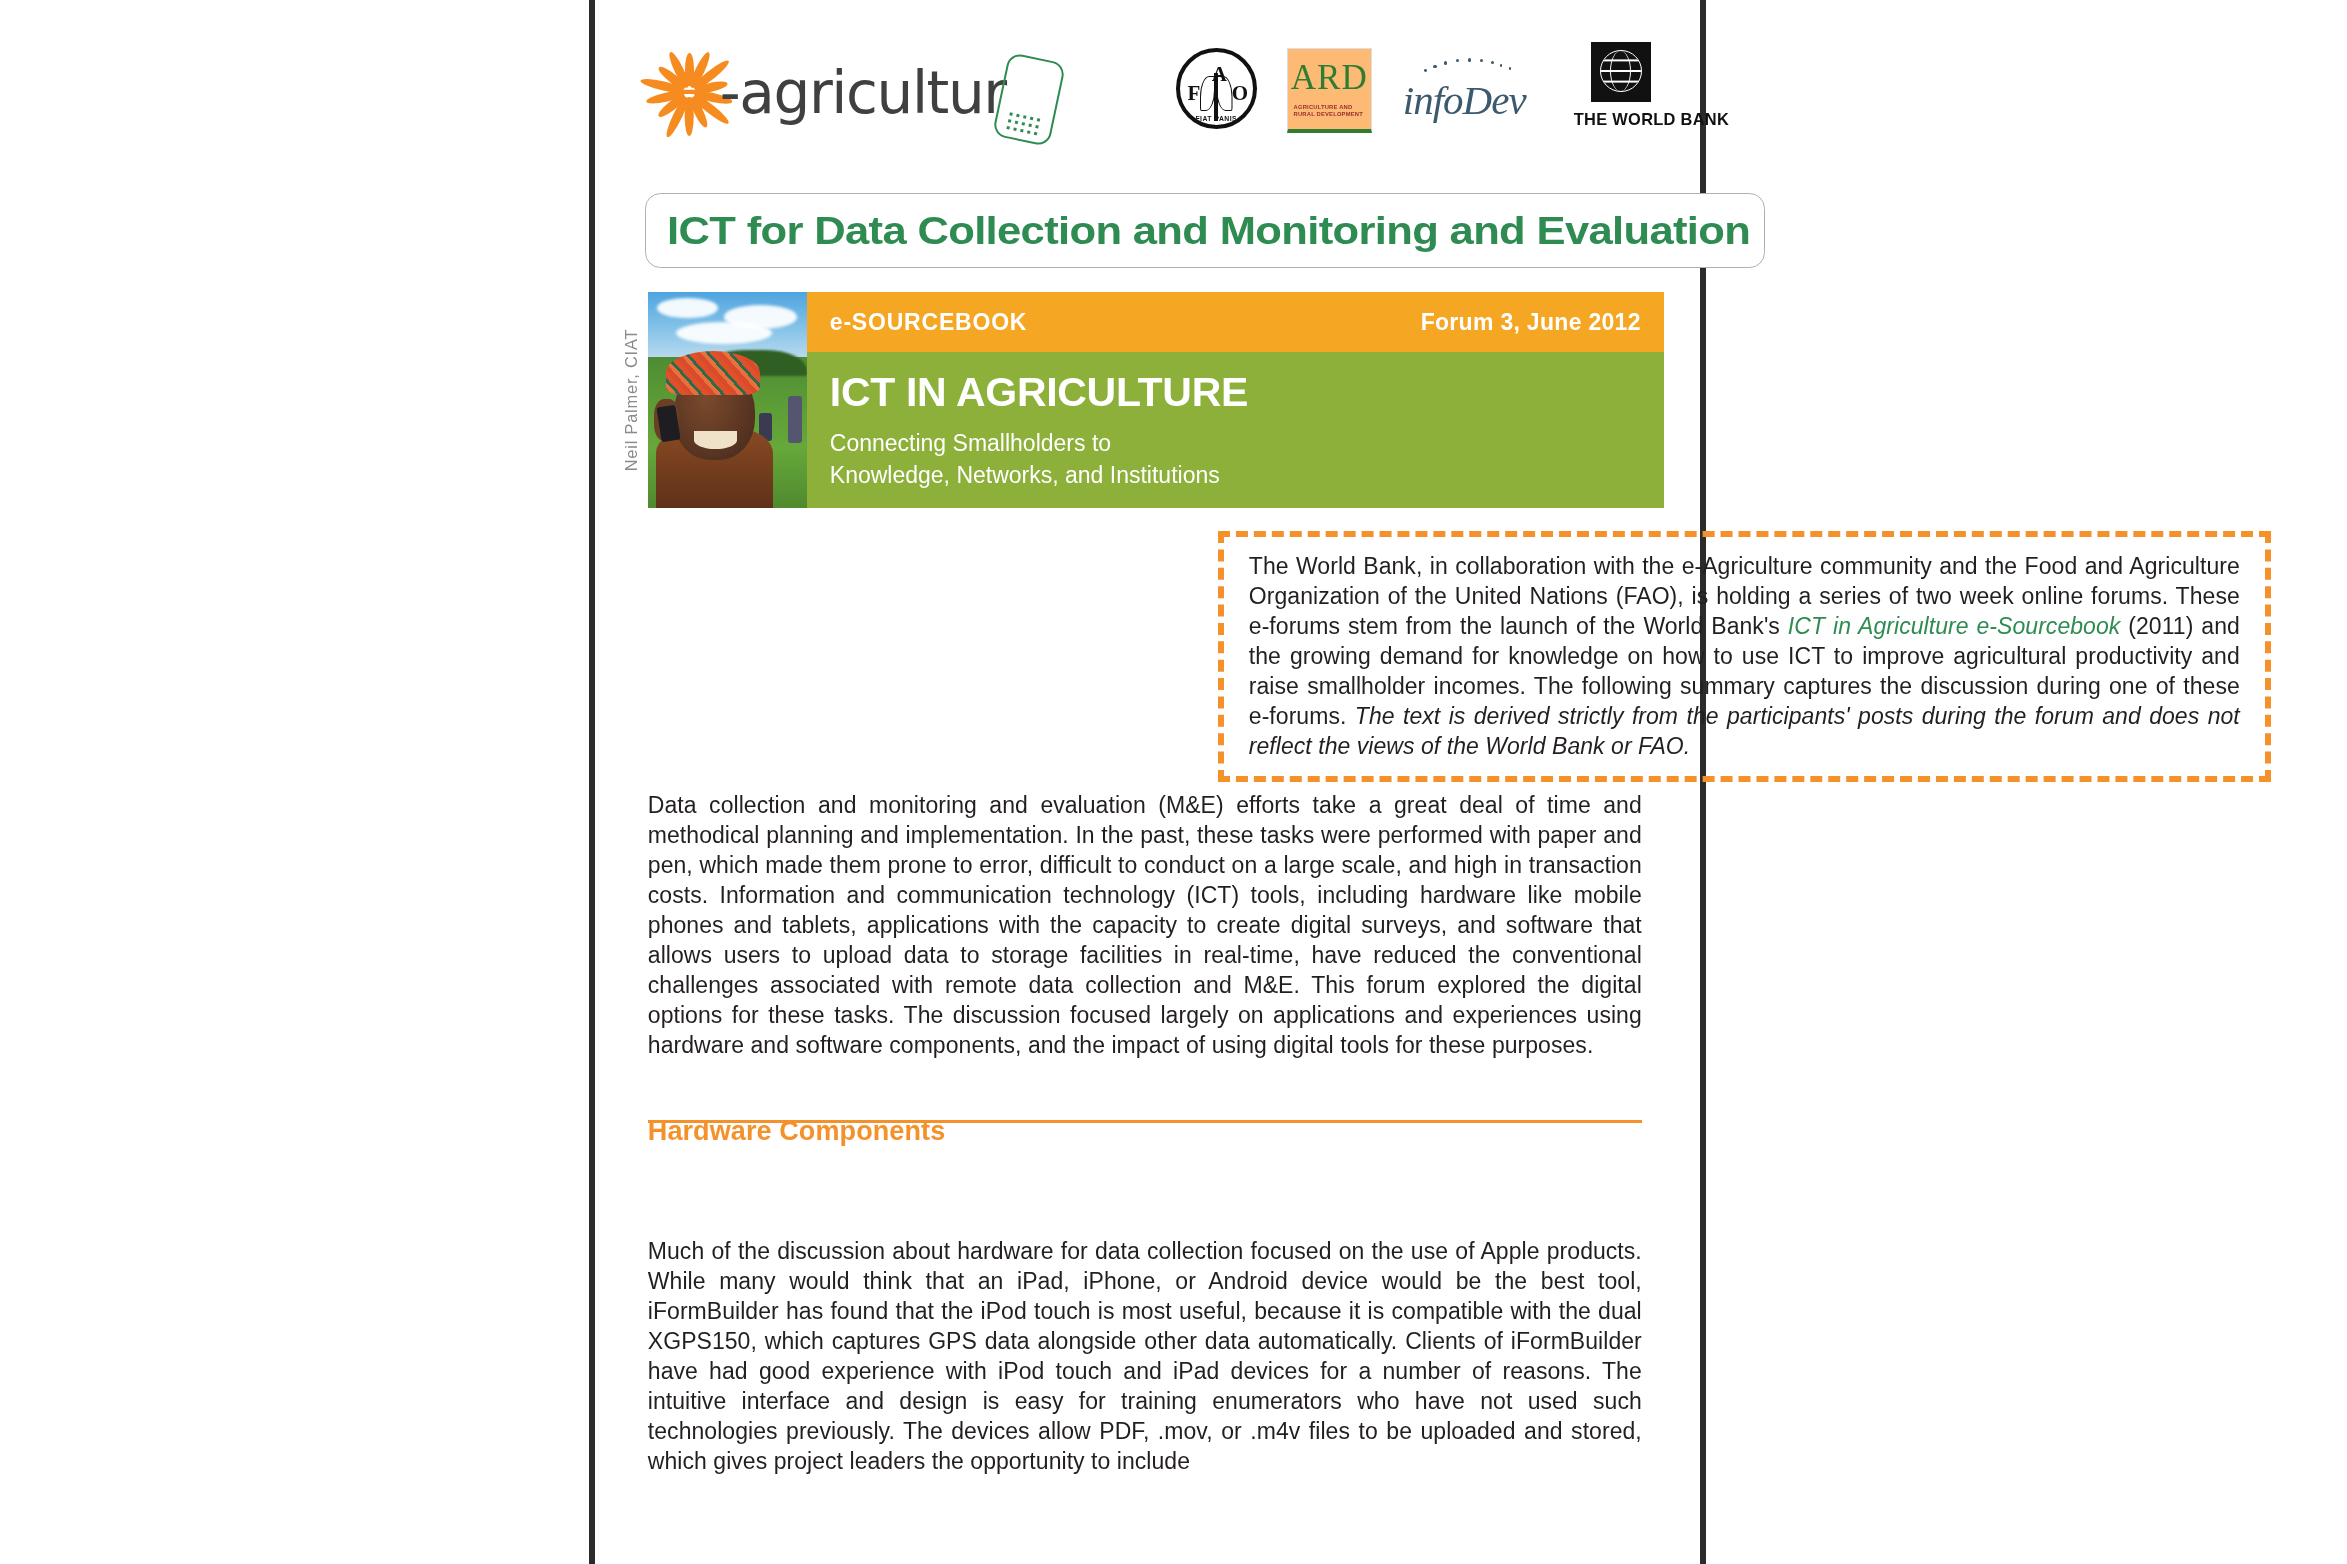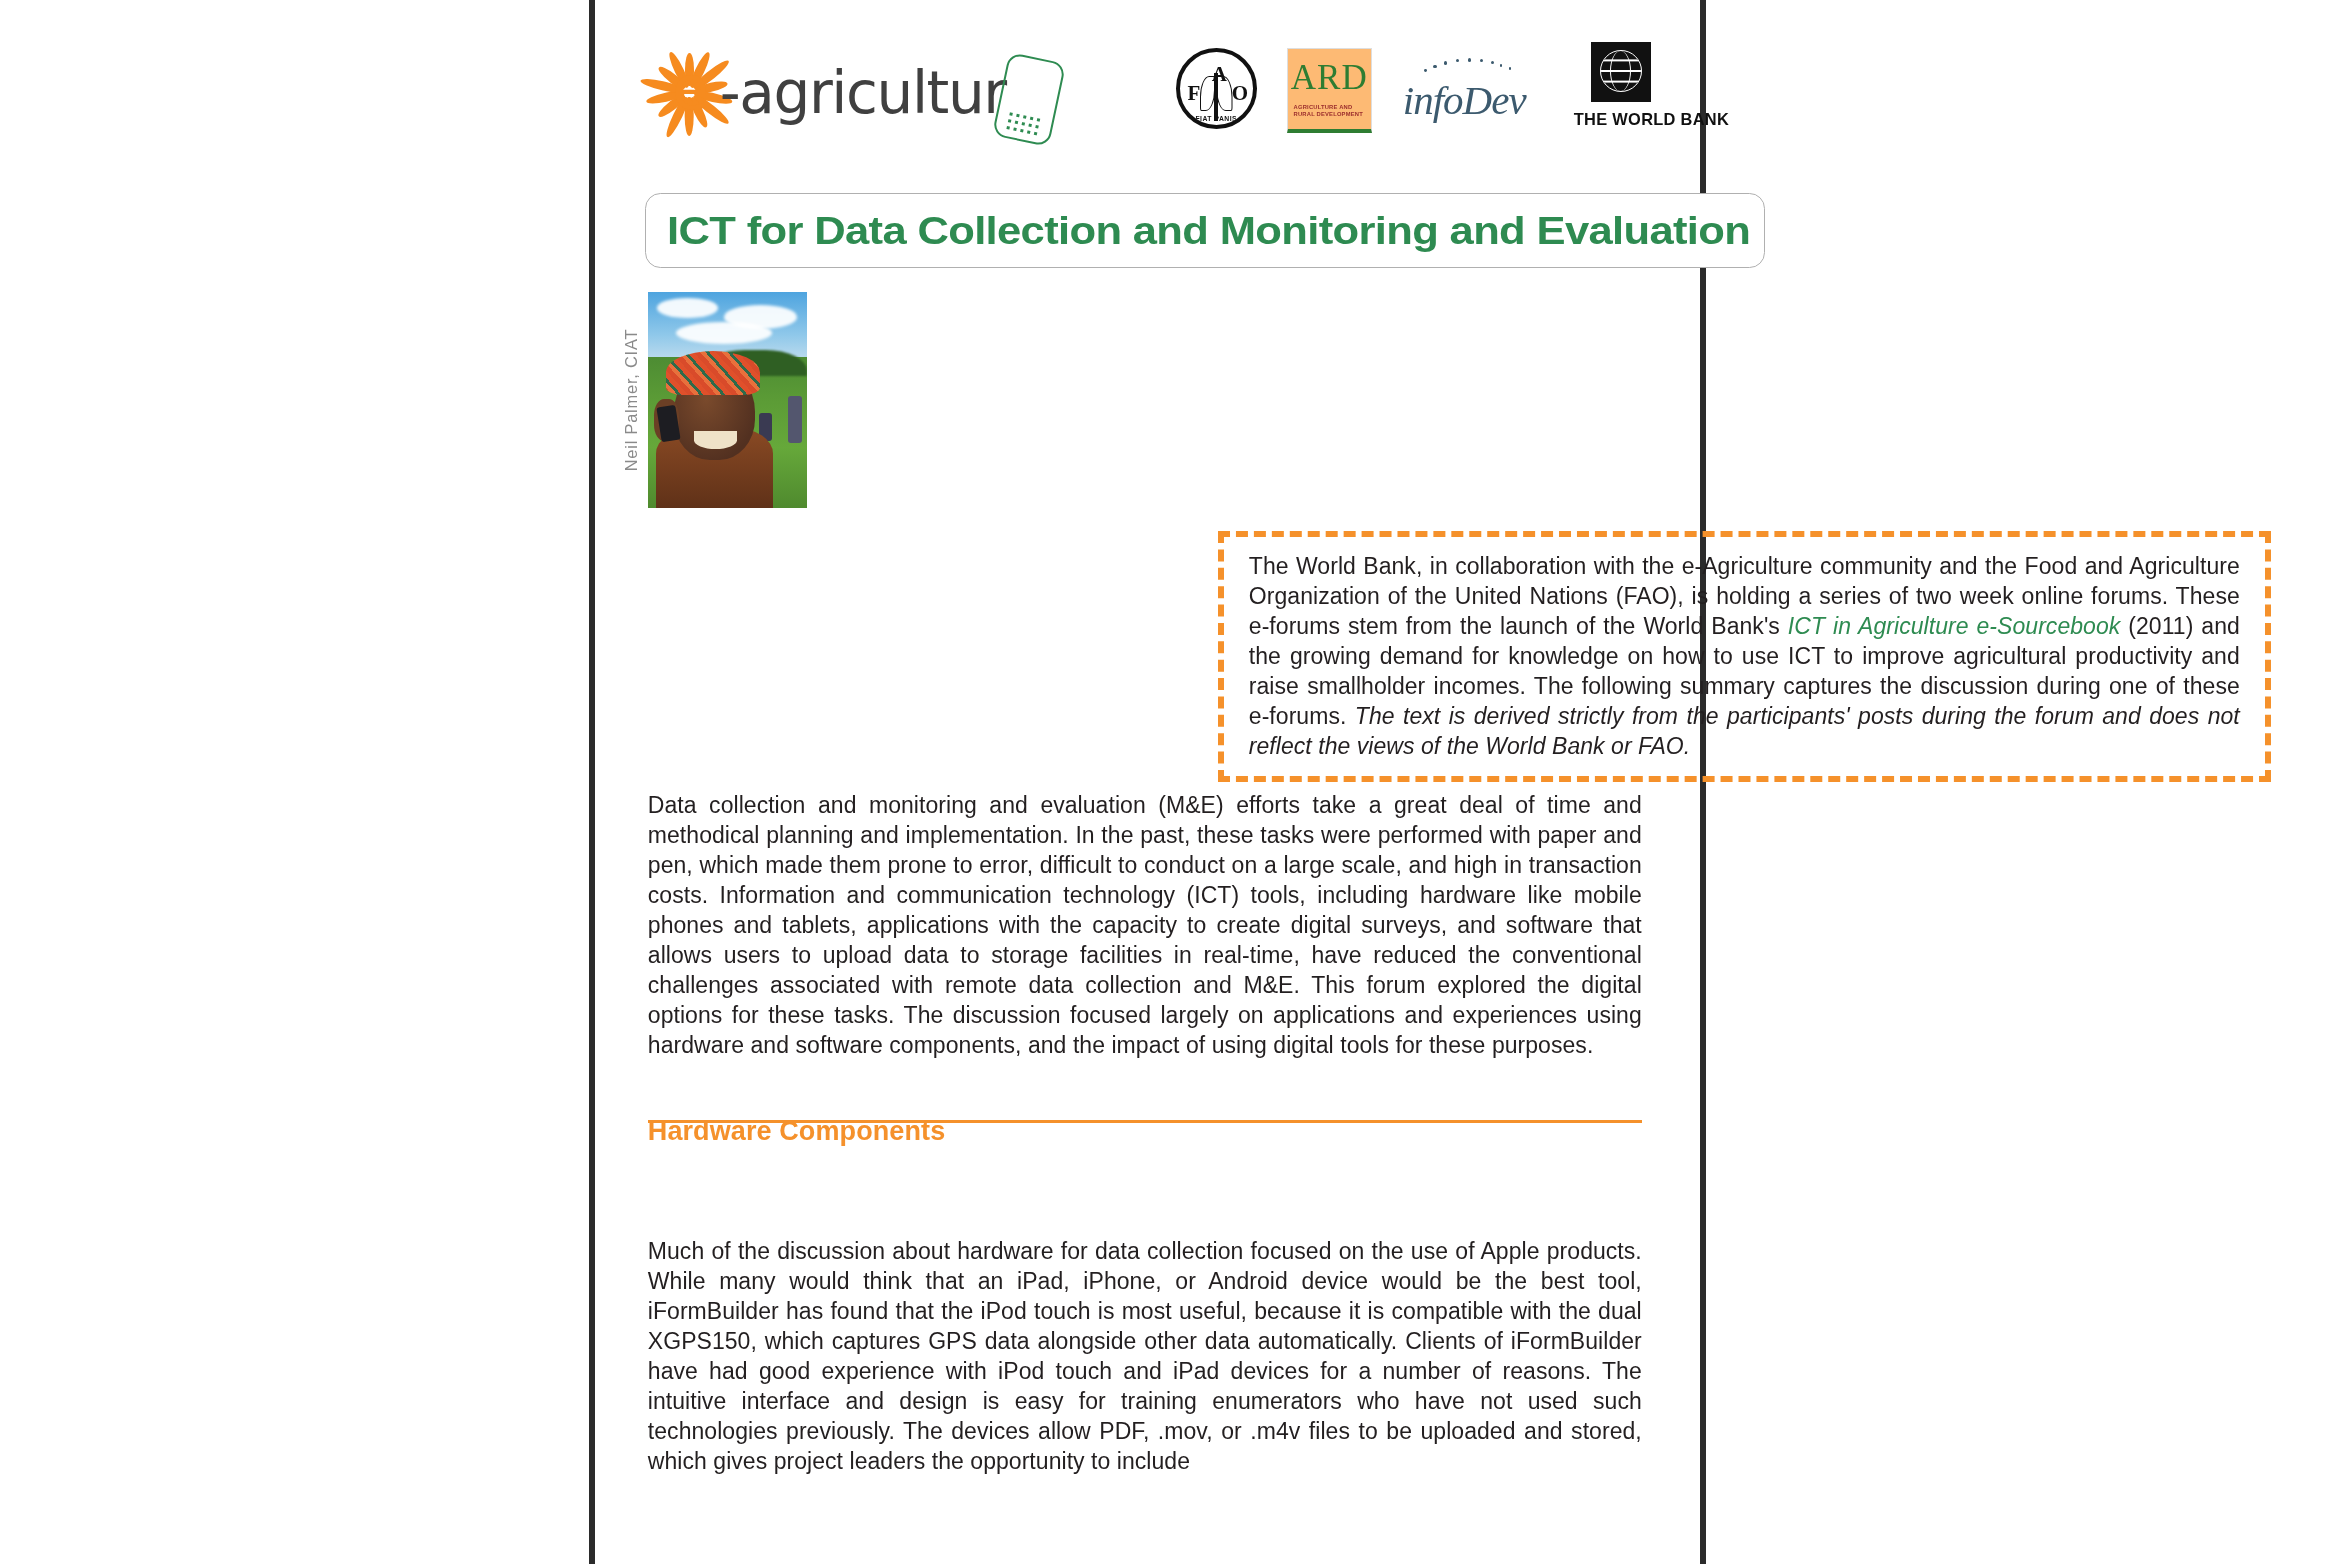--- a/index.html
+++ b/index.html
@@ -649,20 +649,33 @@
       <div class="ph-person">
         <div class="ph-body"></div>
         <div class="ph-head"></div>
         <div class="ph-smile"></div>
         <div class="ph-scarf"></div>
         <div class="ph-hand"></div>
         <div class="ph-phone"></div>
       </div>
     </div>
 
+    <div id="banner-right">
+      <div id="banner-top">
+        <div id="banner-label">e-SOURCEBOOK</div>
+        <div id="banner-forum">Forum 3, June 2012</div>
+      </div>
+      <div id="banner-body">
+        <div id="banner-heading">ICT IN AGRICULTURE</div>
+        <div id="banner-sub">
+          <div>Connecting Smallholders to</div>
+          <div>Knowledge, Networks, and Institutions</div>
+        </div>
+      </div>
+    </div>
 
   </div>
 
   <div id="callout">
     <div id="callout-inner">
       <div id="callout-text">
         <span>The World Bank, in collaboration with the e-Agriculture community and the Food and Agriculture Organization of the United Nations (FAO), is holding a series of two week online forums. These e-forums stem from the launch of the World Bank's </span><span class="green-link">ICT in Agriculture e-Sourcebook</span><span> (2011) and the growing demand for knowledge on how to use ICT to improve agricultural productivity and raise smallholder incomes. The following summary captures the discussion during one of these e-forums. </span><span class="ital">The text is derived strictly from the participants' posts during the forum and does not reflect the views of the World Bank or FAO.</span>
       </div>
     </div>
   </div>

